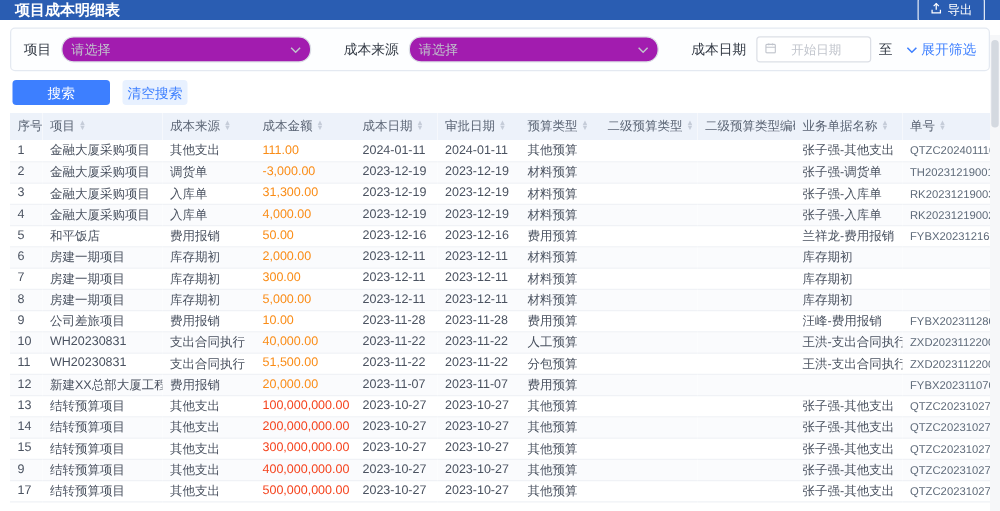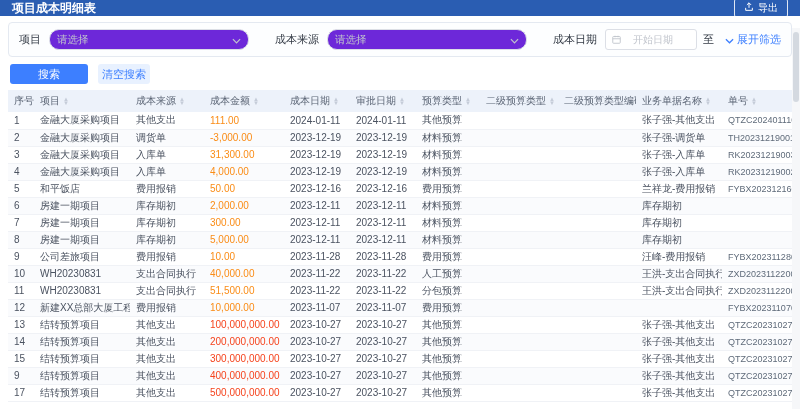--- a/index.html
+++ b/index.html
@@ -39,21 +39,21 @@
     background: #fdfeff;
     padding: 6px 10px;
     display: flex;
     align-items: center;
   }
   .filter-group { display: flex; align-items: center; }
   .filter-label { font-size: 11px; color: #333a45; margin-right: 8px; white-space: nowrap; }
   .select-box {
     width: 200px; height: 21px;
     border: 1px solid #dcdfe6; border-radius: 10px;
-    background: #6d28d9;
+    background: #a21caf;
     display: flex; align-items: center; justify-content: space-between;
     padding: 0 7px;
     cursor: pointer;
   }
   .select-box .placeholder { color: #c0c4cc; font-size: 10.5px; }
   .gap-lg { width: 26px; flex: 0 0 auto; }
   .date-box {
     width: 92px; height: 21px;
     border: 1px solid #dcdfe6; border-radius: 3px;
     background: #ffffff;
@@ -383,21 +383,21 @@
           <td>分包预算</td>
           <td></td>
           <td></td>
           <td>王洪-支出合同执行</td>
           <td class="doc-no">ZXD20231122001</td>
         </tr>
         <tr>
           <td>12</td>
           <td>新建XX总部大厦工程二期</td>
           <td>费用报销</td>
-          <td class="amount" style="color: rgb(250, 140, 22);">10,000.00</td>
+          <td class="amount" style="color: rgb(250, 140, 22);">20,000.00</td>
           <td>2023-11-07</td>
           <td>2023-11-07</td>
           <td>费用预算</td>
           <td></td>
           <td></td>
           <td></td>
           <td class="doc-no">FYBX20231107001</td>
         </tr>
         <tr>
           <td>13</td>

